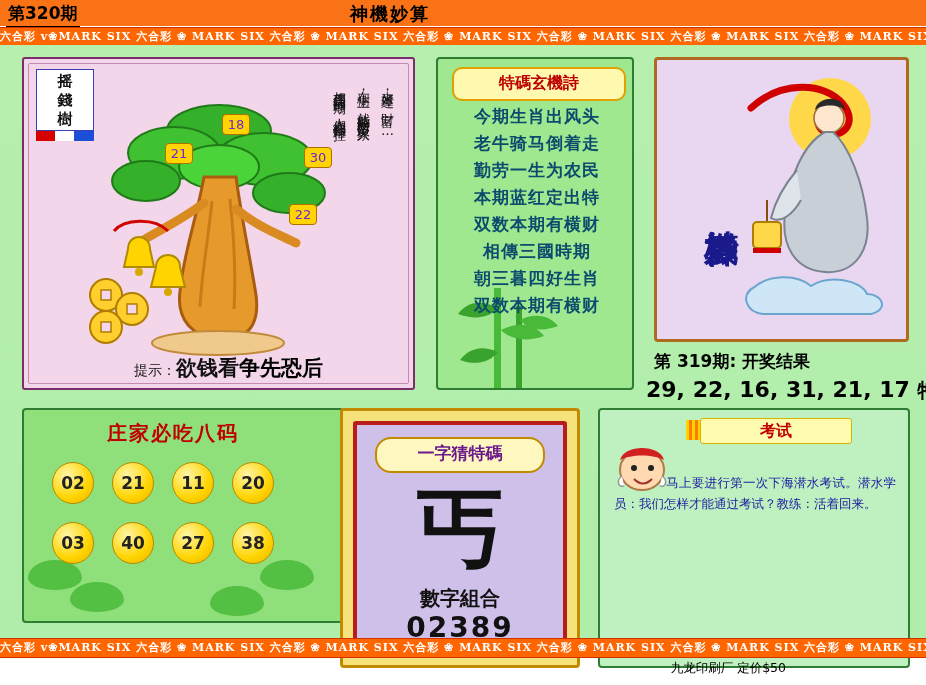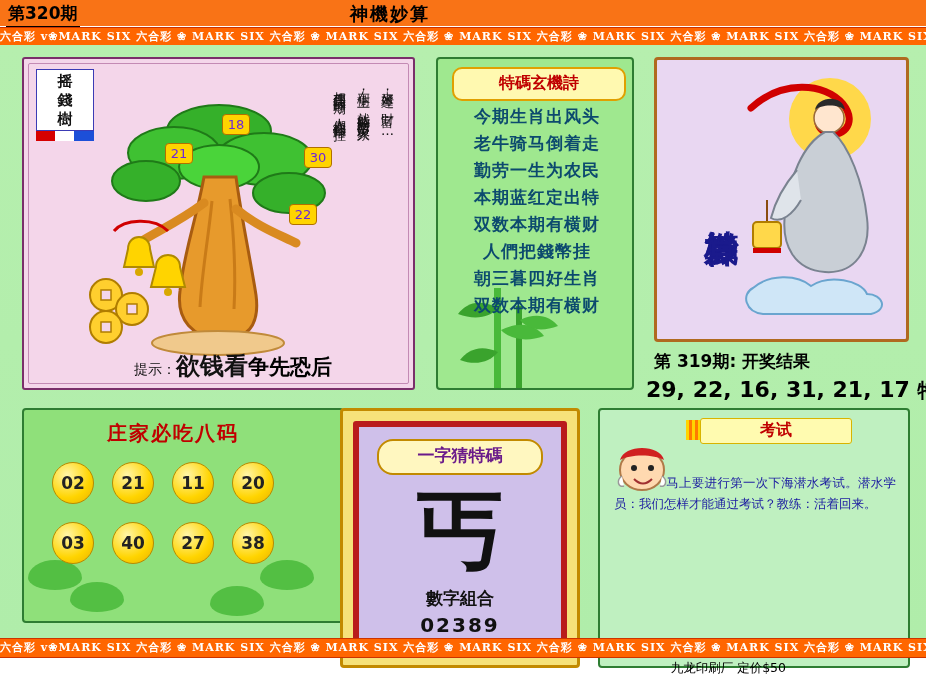--- a/index.html
+++ b/index.html
@@ -77,21 +77,21 @@
     font-size:13px;color:#111;letter-spacing:2px;line-height:19px;
   }
   .vt1{right:16px;top:22px;}
   .vt2{right:40px;top:22px;}
   .vt3{right:64px;top:22px;}
   .tree-hint{
     position:absolute;left:110px;bottom:6px;
     font-family:"DejaVu Serif","Liberation Serif",serif;
     font-size:14px;color:#111;
   }
-  .tree-hint b{font-size:24px;font-weight:bold;}
+  .tree-hint b{font-size:21px;font-weight:bold;}
   .tree-hint .big{font-size:21px;font-weight:bold;color:#000;}
   .treenum{
     position:absolute;width:26px;height:19px;line-height:19px;text-align:center;
     background:#ffd400;border:1px solid #b07000;border-radius:4px;
     font-size:13px;font-weight:normal;color:#6d28d9;
     font-family:"DejaVu Sans",sans-serif;
   }
 
   
   .poem-panel{
@@ -166,56 +166,56 @@
   .leaf{position:absolute;width:54px;height:30px;background:#49b93a;border-radius:50% 50% 50% 50%/60% 60% 40% 40%;opacity:.85;}
 
   
   .riddle-panel{
     left:340px;top:363px;width:240px;height:260px;
     background:#f6e27a;
     border:3px solid #c28a00;border-radius:4px;
   }
   .riddle-inner{
     position:absolute;left:10px;top:10px;right:10px;bottom:10px;
-    background:#cfc0ea;border:6px solid #b91c1c;border-radius:3px;
+    background:#cfc0ea;border:4px solid #b91c1c;border-radius:3px;
   }
   .riddle-title{
     position:absolute;left:18px;top:12px;right:18px;height:32px;
     background:#fff7c0;border:2px solid #c28a00;border-radius:16px;
     text-align:center;line-height:29px;
     font-family:"DejaVu Serif","Liberation Serif",serif;
     font-size:17px;font-weight:bold;color:#6a1a8a;
   }
   .riddle-char{
     position:absolute;left:0;top:52px;width:100%;text-align:center;
     font-family:"DejaVu Serif","Liberation Serif",serif;
     font-size:86px;font-weight:bold;color:#111;line-height:100px;
   }
   .riddle-sub{
     position:absolute;left:0;top:160px;width:100%;text-align:center;
     font-family:"DejaVu Serif","Liberation Serif",serif;
-    font-size:17px;font-weight:bold;color:#111;
+    font-size:20px;font-weight:bold;color:#111;
   }
   .riddle-digits{
     position:absolute;left:0;top:186px;width:100%;text-align:center;
     font-family:"DejaVu Sans",sans-serif;
-    font-size:20px;font-weight:bold;color:#111;letter-spacing:2px;
+    font-size:28px;font-weight:bold;color:#111;letter-spacing:2px;
   }
 
   
   .story-panel{
     left:598px;top:363px;width:312px;height:260px;
     background:#bff0c0;
     border:2px solid #2e7d32;border-radius:4px;
   }
   .story-banner{
     position:absolute;left:100px;top:8px;width:150px;height:24px;
     background:#fffbb0;border:1px solid #d8b400;border-radius:3px;
     text-align:center;line-height:24px;
-    font-family:Liberation Mono, monospace;
+    font-family:Liberation Sans, sans-serif;
     font-size:16px;font-weight:bold;color:#c00000;
   }
   .banner-bars{position:absolute;left:86px;top:10px;width:14px;height:20px;
     background:repeating-linear-gradient(90deg,#ffd400 0 3px,#ff7a00 3px 6px);}
   .story-face{
     position:absolute;left:10px;top:26px;width:64px;height:60px;
   }
   .story-text{
     position:absolute;left:14px;top:62px;right:12px;
     font-family:"DejaVu Sans","Liberation Sans",sans-serif;
@@ -311,21 +311,21 @@
         <path d="M63 62 C84 52,98 58,106 68 C90 74,72 72,63 62Z" fill="#49b93a"></path>
         <path d="M60 84 C42 76,30 82,22 92 C38 98,52 94,60 84Z" fill="#3aa32d"></path>
         <path d="M82 52 C98 44,112 48,120 58 C104 64,90 62,82 52Z" fill="#49b93a"></path>
       </svg>
       <div class="poem-lines">
         <div>今期生肖出风头</div>
         <div>老牛骑马倒着走</div>
         <div>勤劳一生为农民</div>
         <div>本期蓝红定出特</div>
         <div>双数本期有横财</div>
-        <div>人們把錢幣挂</div>
+        <div>相傳三國時期</div>
         <div>朝三暮四好生肖</div>
         <div>双数本期有横财</div>
       </div>
     </div>
 
     <div class="panel god-panel">
       <div class="god-sun"></div>
       <svg width="170" height="270" style="position:absolute;left:76px;top:14px;">
 
         <path d="M18 34 C48 6,92 8,110 30 C126 50,108 66,92 58 C80 52,84 36,96 34" fill="none" stroke="#d00000" stroke-width="7" stroke-linecap="round"></path>

